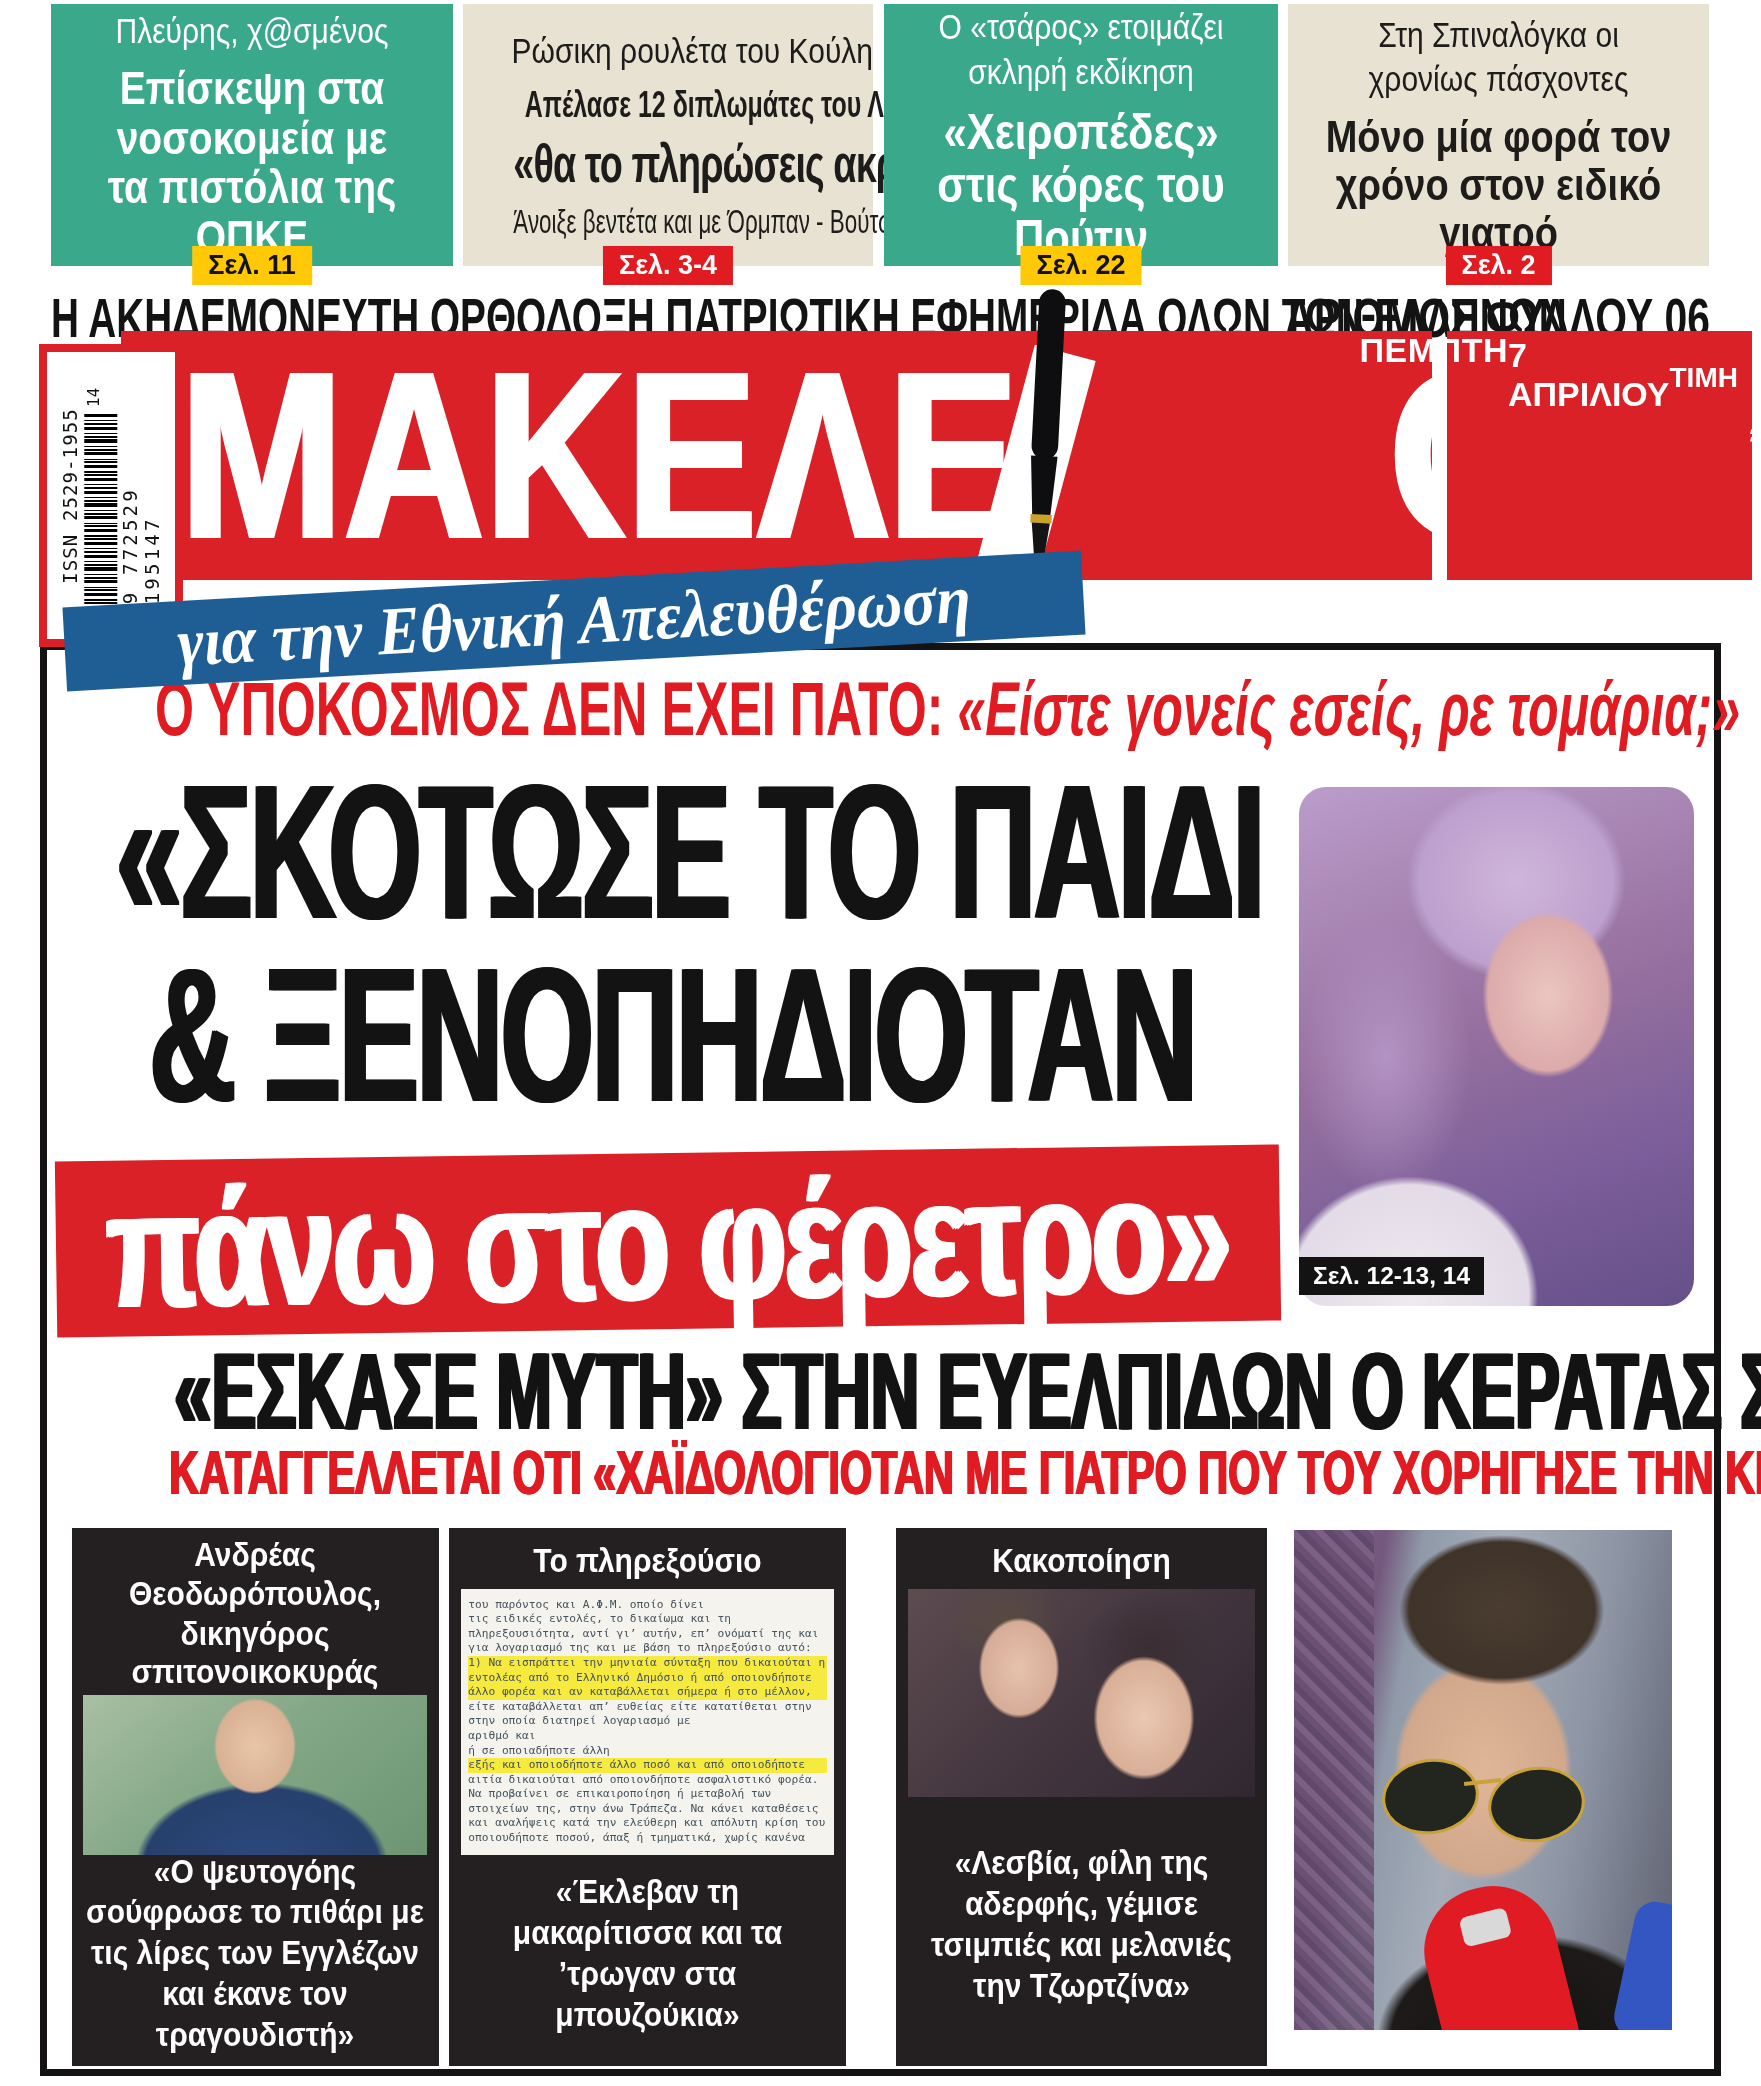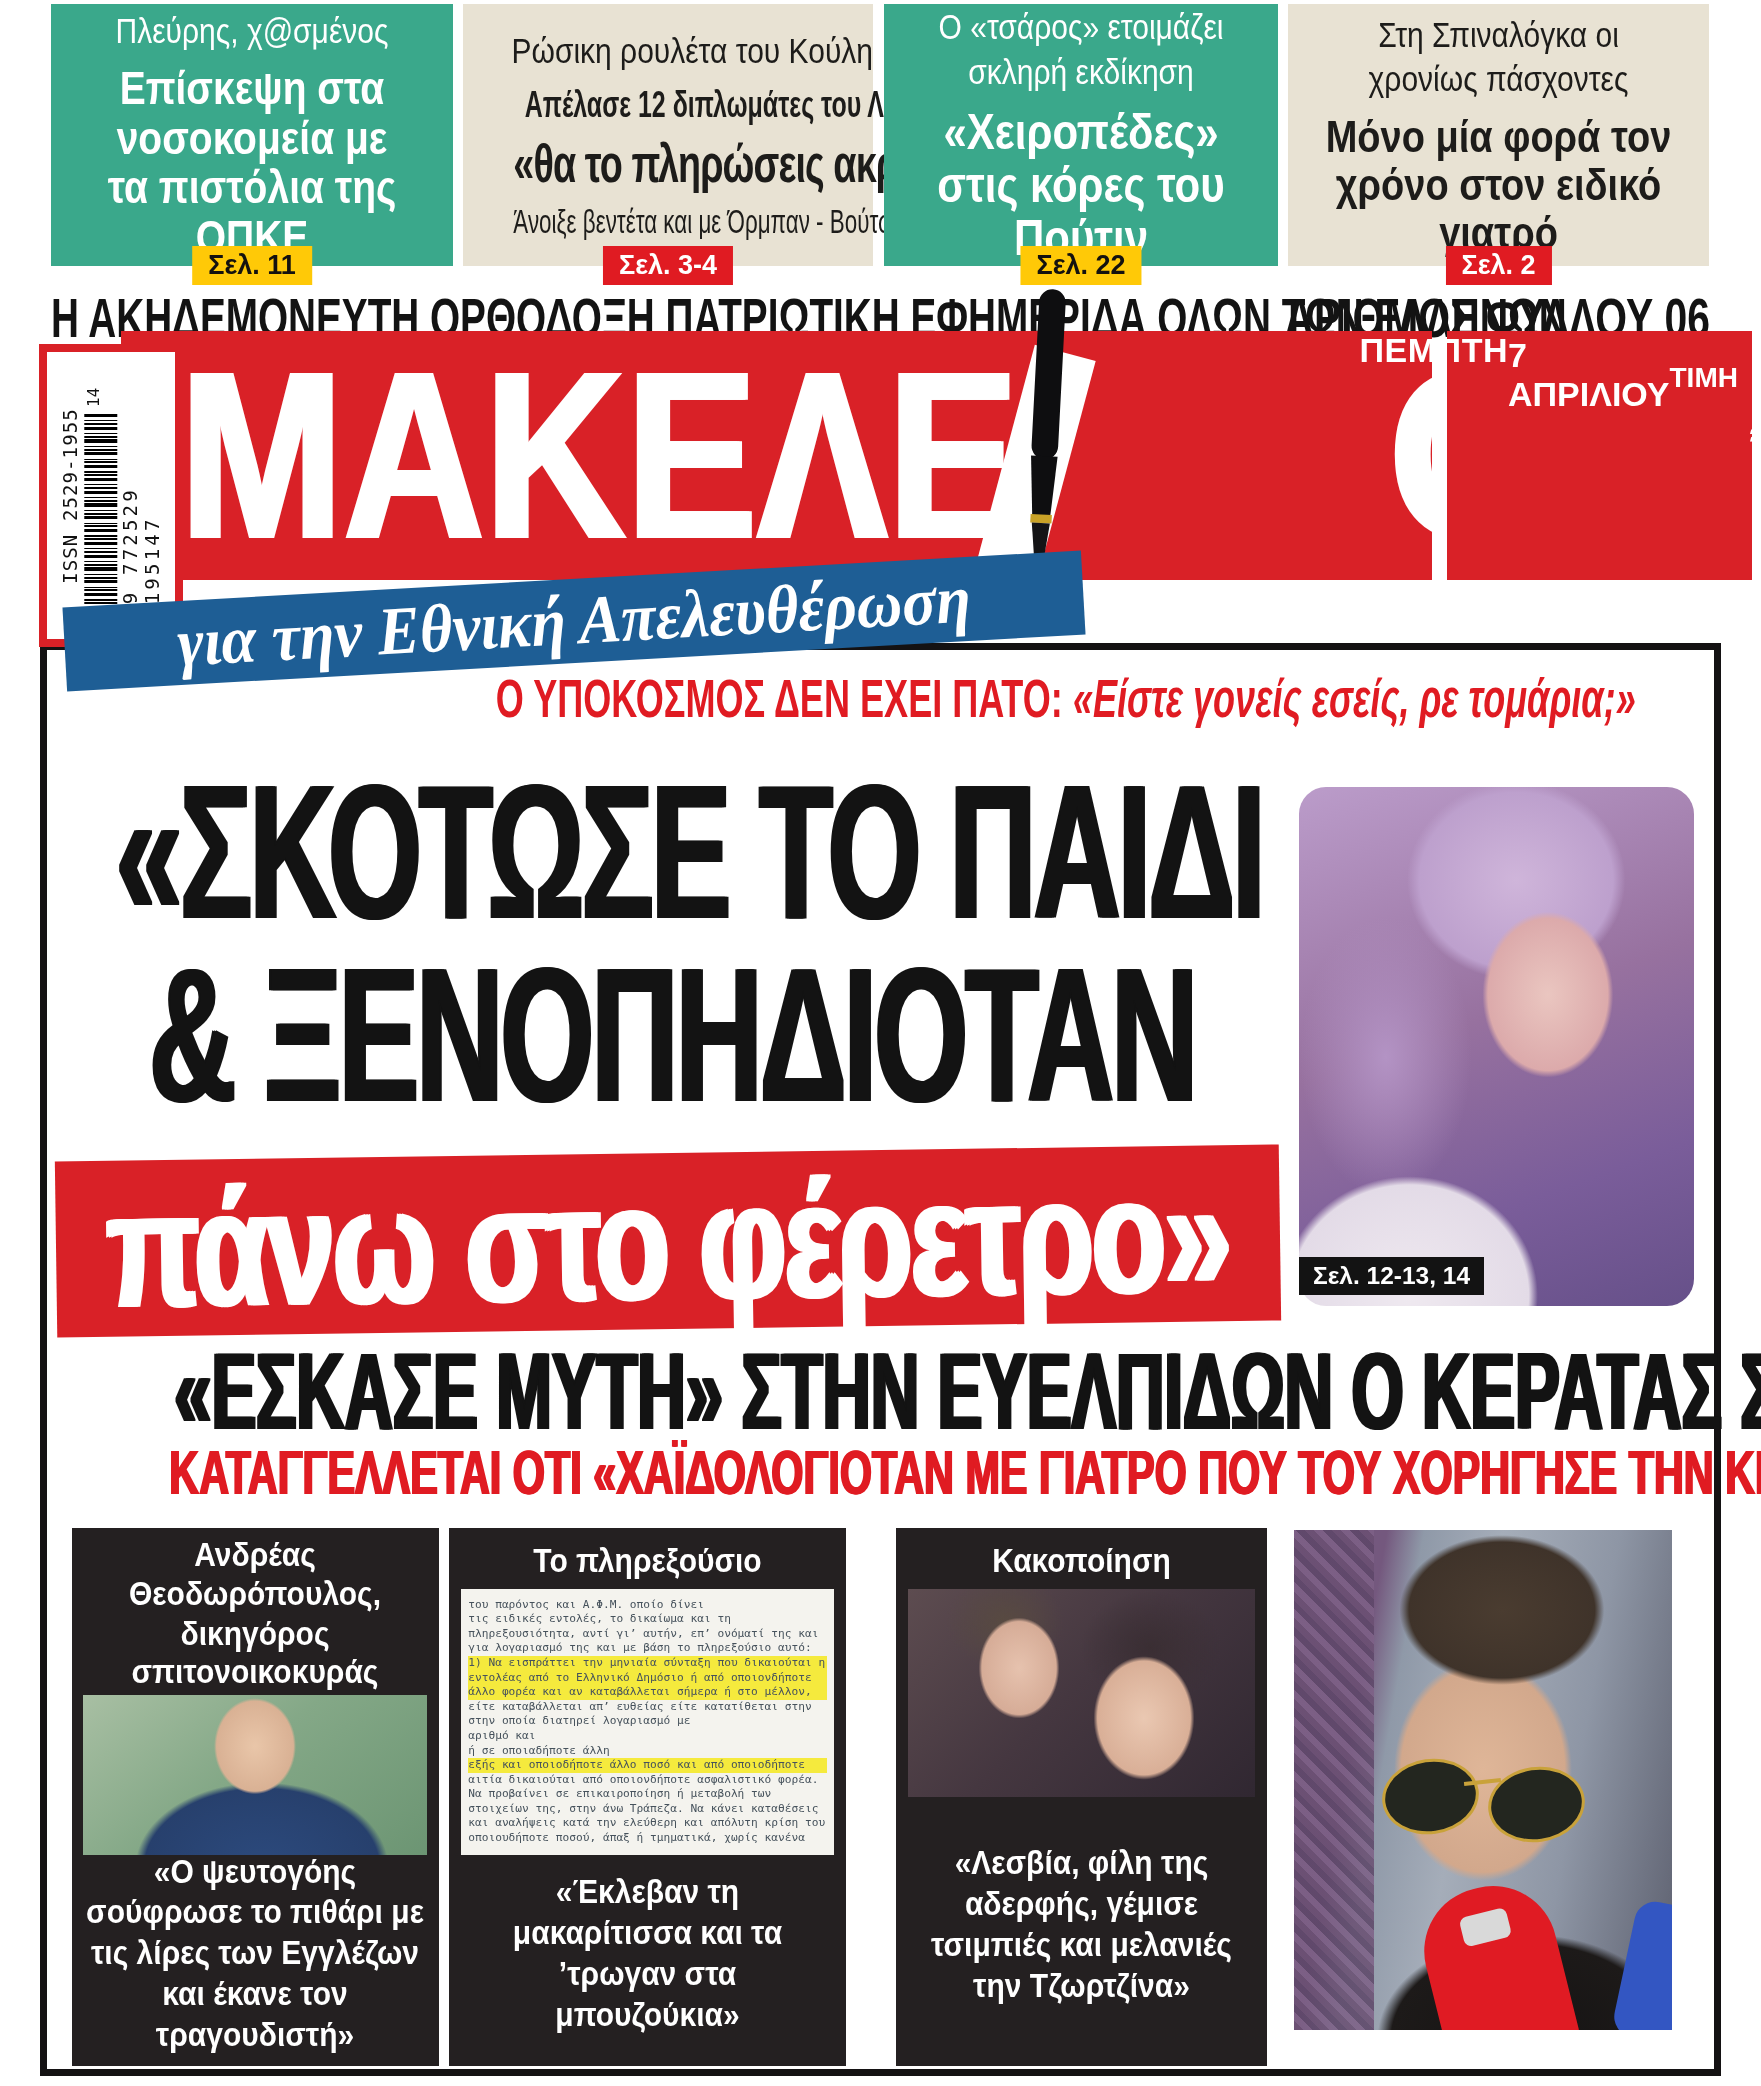--- a/index.html
+++ b/index.html
@@ -60,21 +60,21 @@
   .price-row{display:flex;align-items:baseline;}
   .price-label{font-size:28px;font-weight:700;}
   .price-value{font-size:61px;font-weight:700;margin-left:11.7px;letter-spacing:-1.1px;}
   .subtitle-box{left:64px;top:579px;width:1020px;height:84px;background:#1e5e95;z-index:7;
                 transform:rotate(-3.2deg);display:flex;align-items:center;justify-content:center;}
   .subtitle-text{font-family:"Liberation Serif",serif;font-style:italic;font-weight:700;
                  color:#ffffff;font-size:63px;transform:scaleY(1.08);white-space:nowrap;}
 
   
   .frame{left:40px;top:643px;width:1681px;height:1433px;border:7.5px solid #141213;box-sizing:border-box;background:#fff;}
-  .kicker{left:0;top:25.6px;width:100%;text-align:right;color:#e01b22;font-weight:700;font-size:41px;}
+  .kicker{left:0;top:25.6px;width:100%;text-align:right;color:#e01b22;font-weight:700;font-size:57px;}
   .kicker .q{font-style:italic;}
   .main-h{left:5.3px;width:1240px;text-align:center;color:#131313;font-weight:700;font-size:134px;letter-spacing:-3.2px;line-height:1;}
   .main-h1{top:136px;}
   .main-h2{top:319px;}
   .redbox-h{left:8.5px;top:503px;width:1224px;height:176px;background:#d92127;transform:rotate(-0.8deg);
             display:flex;align-items:center;justify-content:center;}
   .redbox-h .txt{color:#ffffff;font-weight:700;font-size:128px;letter-spacing:-2.1px;}
   .sub-black{left:0;top:697px;width:100%;text-align:center;color:#131313;font-weight:700;font-size:76px;}
   .sub-red{left:0;top:794px;width:100%;text-align:center;color:#e01b22;font-weight:700;font-size:47px;}
 

